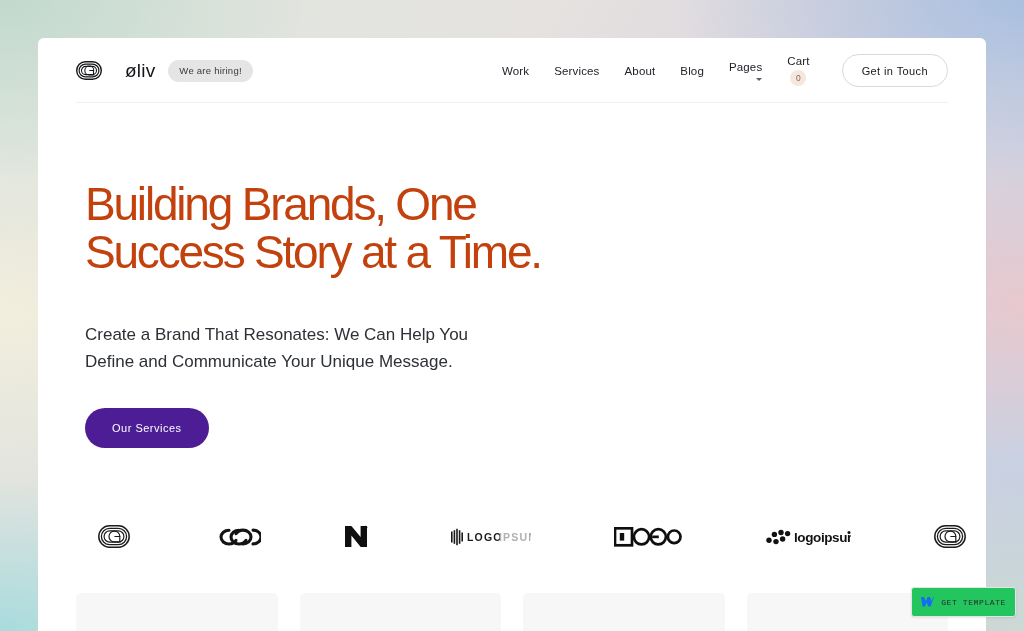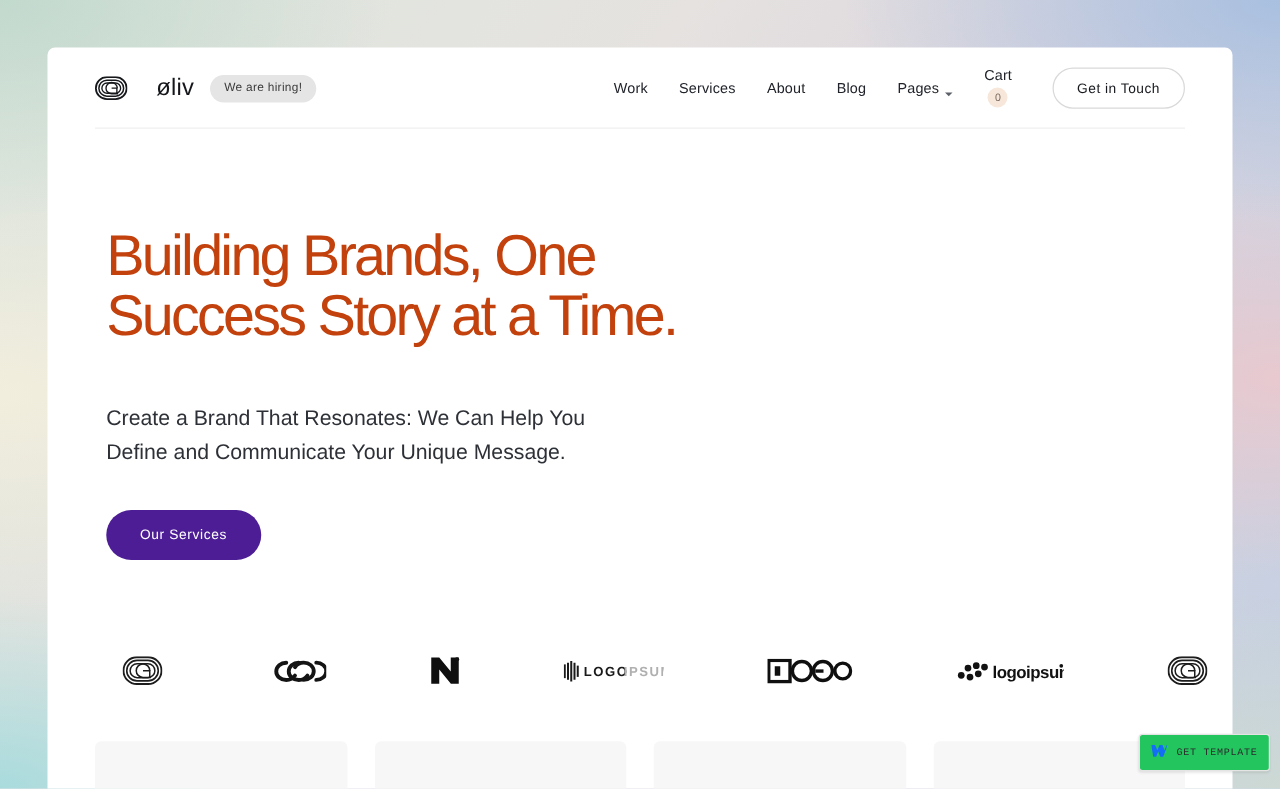--- a/index.html
+++ b/index.html
@@ -79,21 +79,21 @@
   }
 
   .nav-zone { display: flex; align-items: center; gap: 25px; }
   .nav-link {
     font-size: 11.5px;
     color: #20232a;
     text-decoration: none;
     letter-spacing: 0.15px;
     white-space: nowrap;
   }
-  .nav-pages { display: flex; align-items: flex-end; gap: 5px; }
+  .nav-pages { display: flex; align-items: flex-end; gap: 5px; flex-direction: column; }
   .caret {
     width: 0; height: 0;
     border-left: 3.2px solid transparent;
     border-right: 3.2px solid transparent;
     border-top: 3.6px solid #5c6068;
     display: block;
   }
   .nav-cart { display: flex; align-items: center; gap: 3px; flex-direction: column; }
   .cart-count {
     width: 16px; height: 16px;

